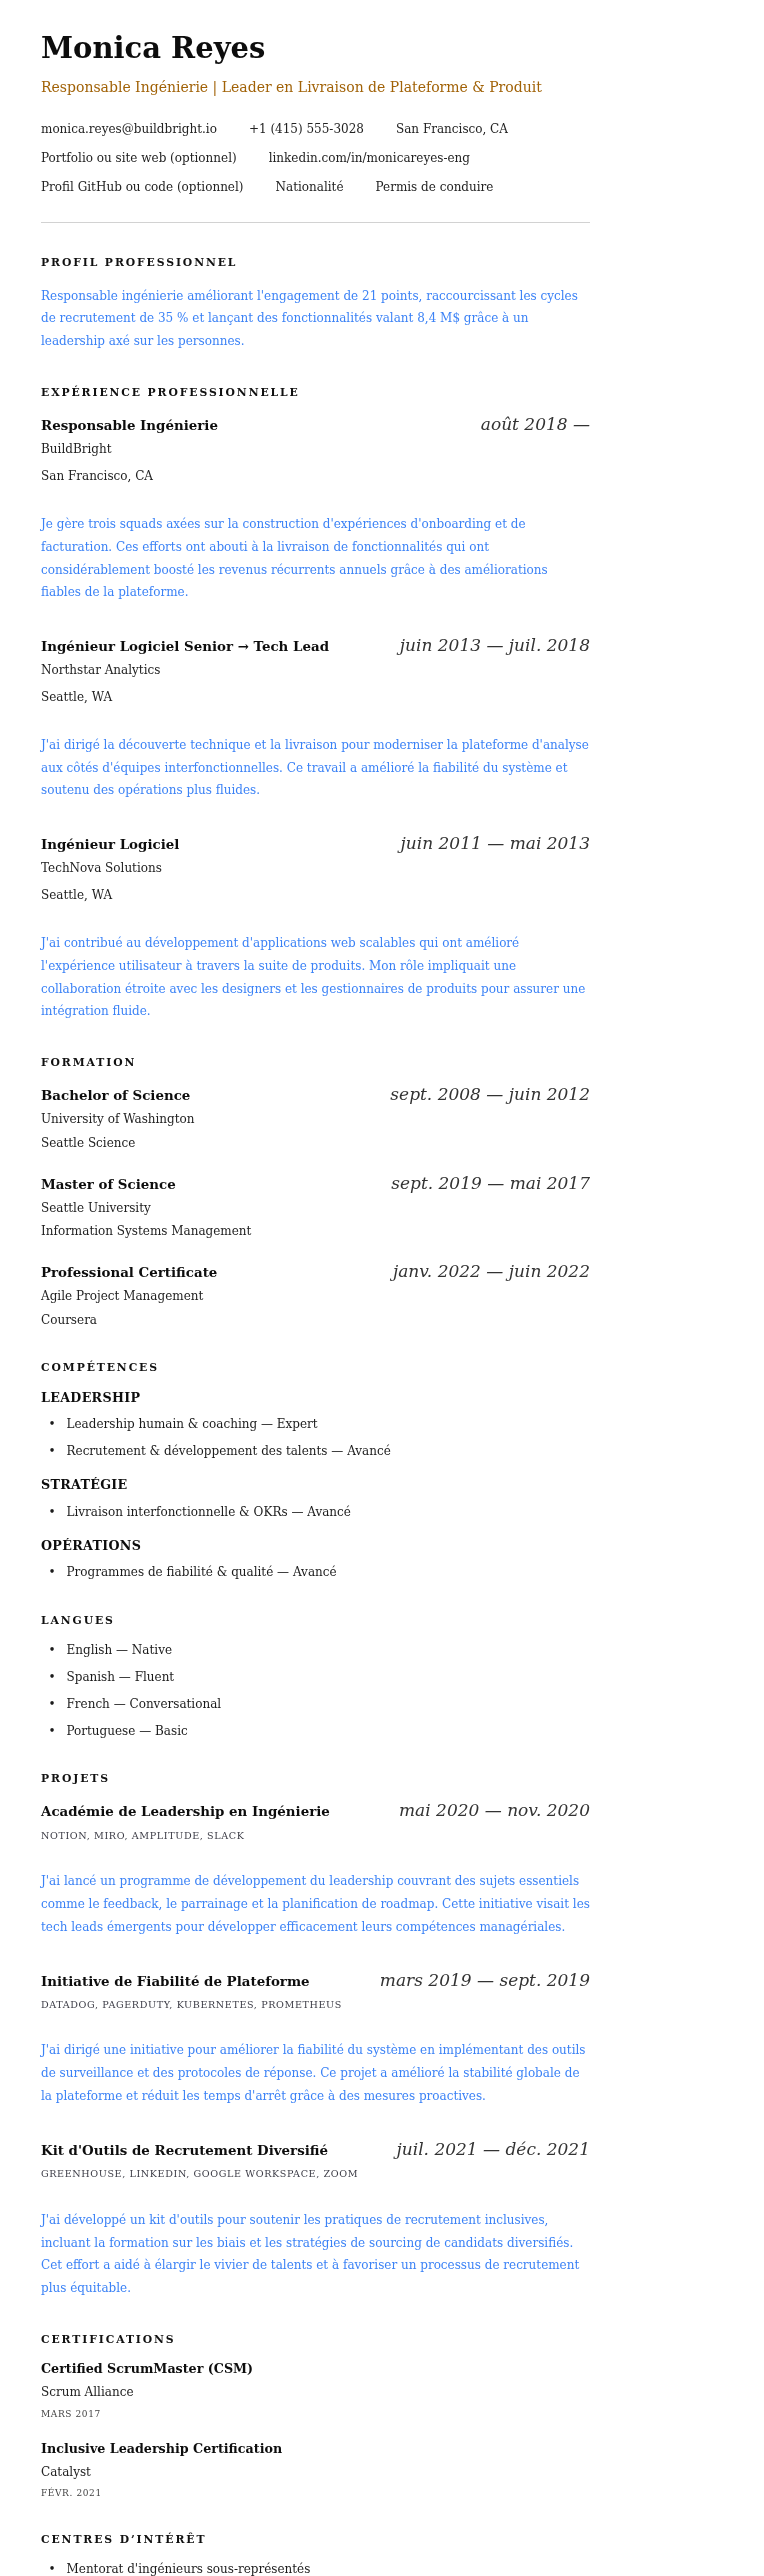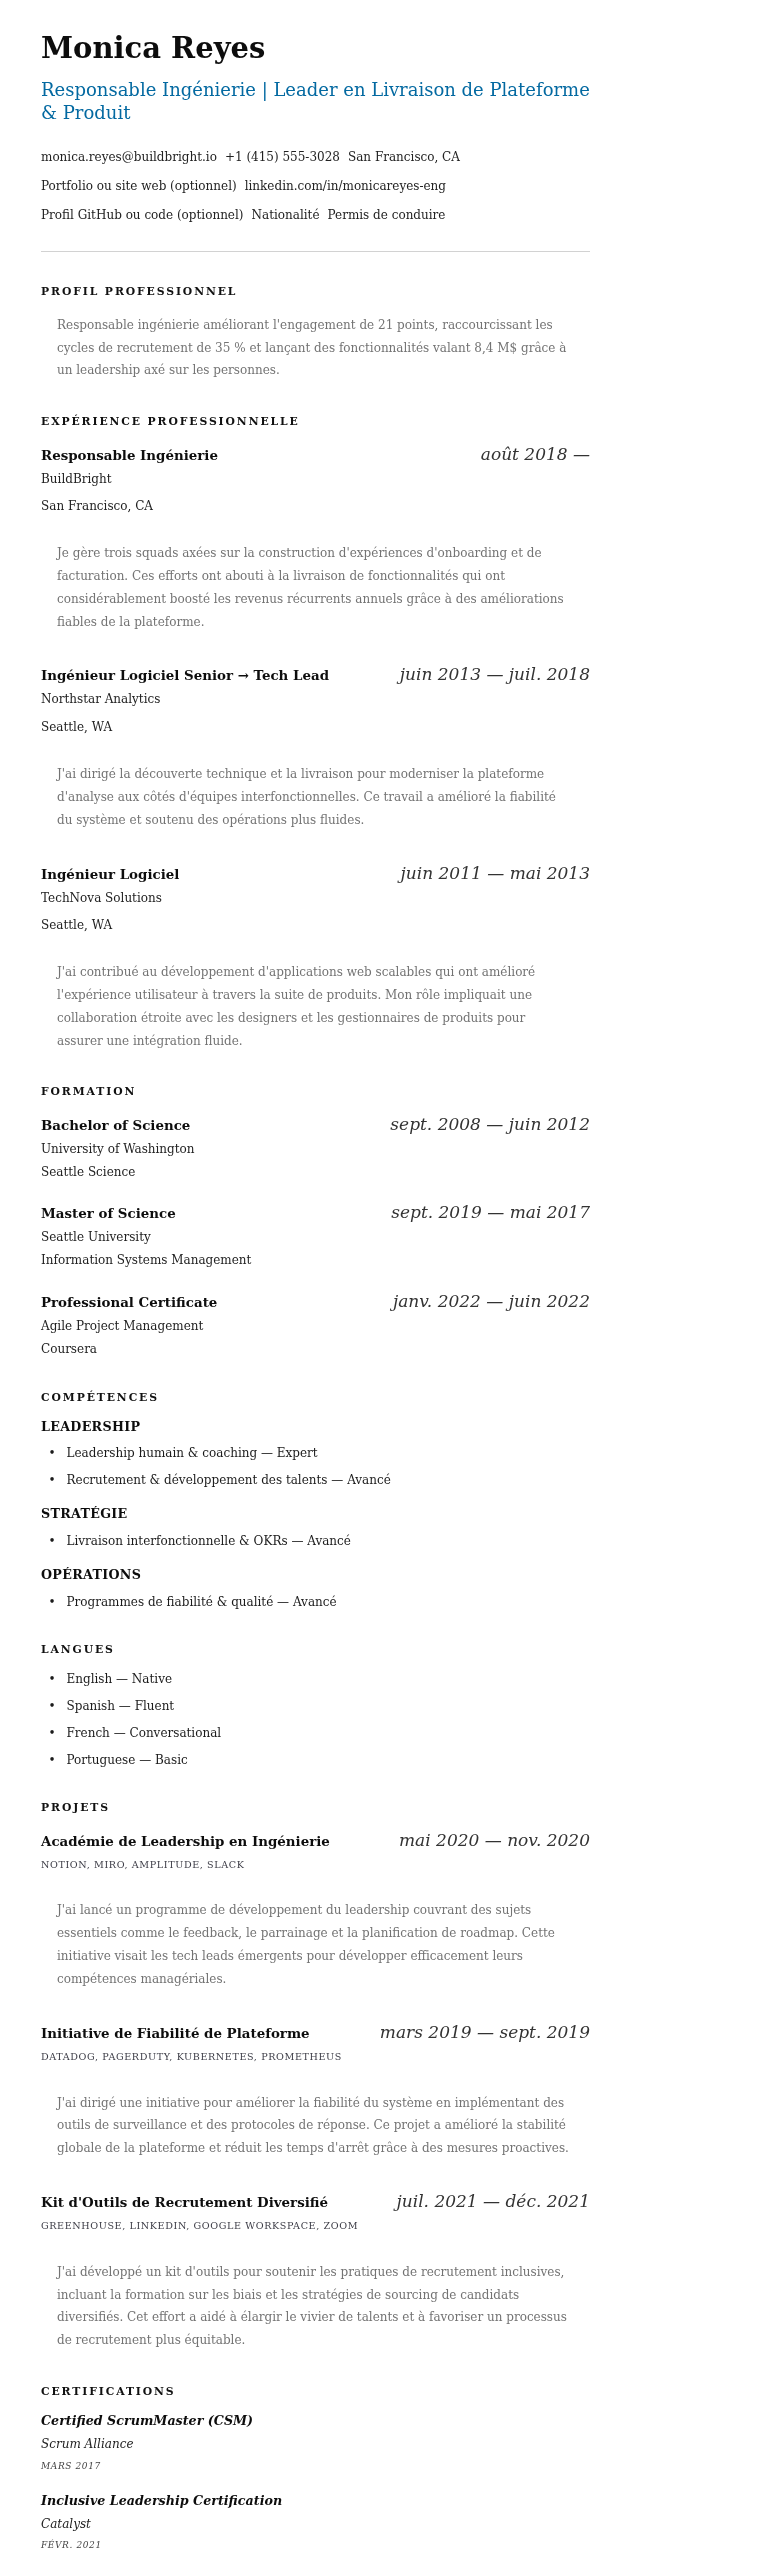--- a/index.html
+++ b/index.html
@@ -25,29 +25,29 @@
 
   
   .name {
     font-size: 29px;
     font-weight: 700;
     line-height: 1.15;
     margin: 0 0 12.7px 0;
     color: #0d0d0d;
   }
   .subtitle {
-    font-size: 18px;
+    font-size: 14px;
     line-height: 1.3;
     margin: 0 0 25.5px 0;
-    color: #0369a1;
+    color: #a16207;
   }
   .contact-row {
     display: flex;
     flex-wrap: wrap;
-    gap: 8px;
+    gap: 32px;
     font-size: 12px;
     line-height: 1.3;
     color: #222222;
     margin: 0 0 13.4px 0;
   }
   .contact-row:last-of-type { margin-bottom: 0; }
 
   .divider {
     border: none;
     border-top: 1.3px solid #d2d2d2;
@@ -60,22 +60,22 @@
     font-size: 10.8px;
     font-weight: 700;
     letter-spacing: 1.9px;
     color: #111111;
     margin: 0 0 15.3px 0;
   }
 
   .body-text {
     font-size: 12px;
     line-height: 1.9;
-    margin: 16px;
-    color: #737373;
+    margin: 0;
+    color: #3b82f6;
   }
 
   
   .entry { margin-bottom: 31px; }
   .entry:last-child { margin-bottom: 0; }
   .entry-head {
     display: flex;
     justify-content: space-between;
     align-items: baseline;
     gap: 15.3px;
@@ -143,21 +143,21 @@
   ul.dot-list li:last-child { margin-bottom: 0; }
   ul.dot-list li::before {
     content: "•";
     position: absolute;
     left: 7.6px;
     top: 0;
     color: #1b1b1b;
   }
 
   
-  .cert-entry { margin-bottom: 20.4px; font-style: italic; }
+  .cert-entry { margin-bottom: 20.4px; }
   .cert-entry:last-child { margin-bottom: 0; }
   .cert-title {
     font-size: 12.7px;
     font-weight: 700;
     margin: 0;
     color: #0d0d0d;
     line-height: 1.3;
   }
   .cert-issuer {
     font-size: 12px;

